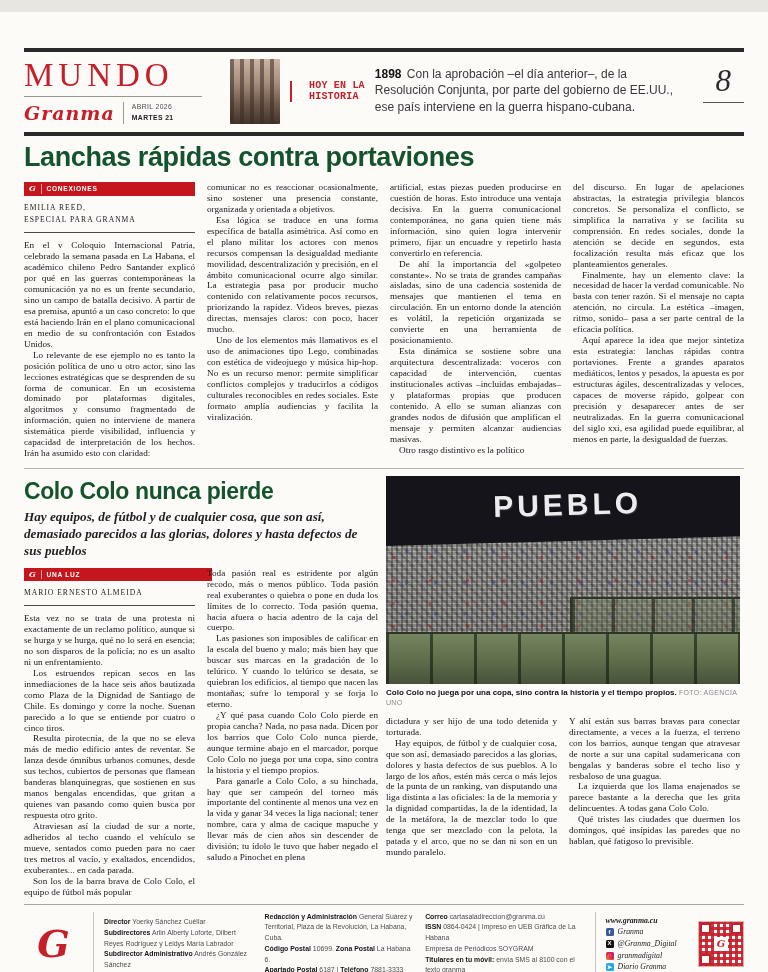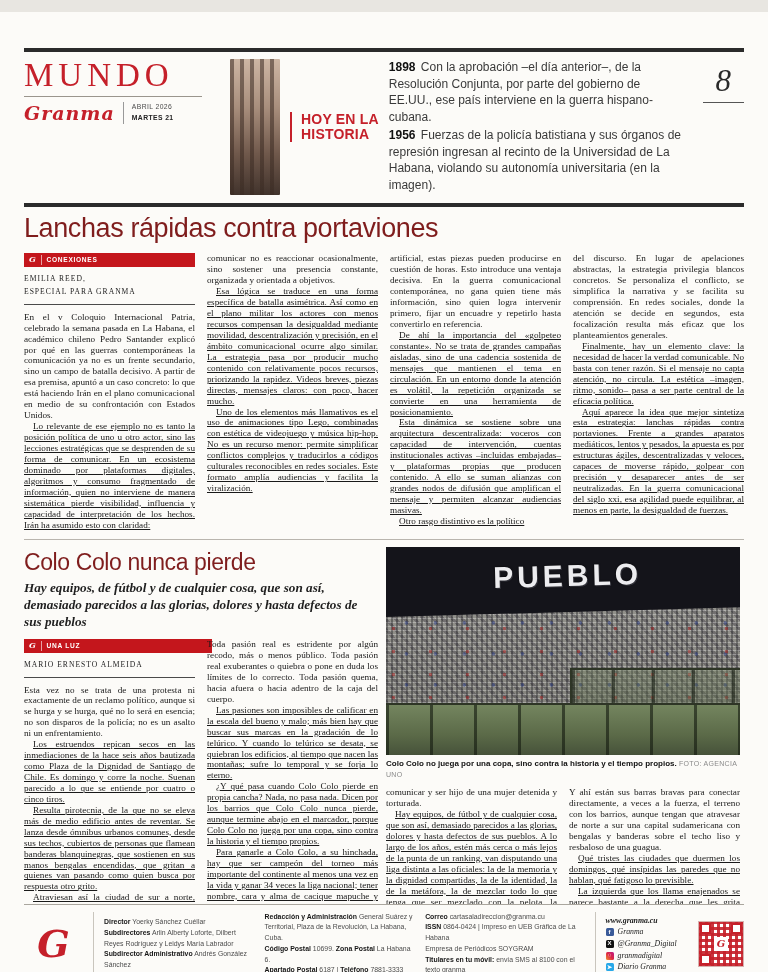--- a/index.html
+++ b/index.html
@@ -24,22 +24,22 @@
   .mast-divider { width:1px; align-self:stretch; background:#999; }
   .mast-dates { font-family:"Liberation Sans",sans-serif; font-size:6.8px; color:#4a4a4a; line-height:1.6; letter-spacing:.4px; }
   .mast-dates .d2 { font-weight:bold; color:#222; }
   .mast-photo {
     width:50px; flex:0 0 50px; border-radius:1px;
     background:
       repeating-linear-gradient(90deg, rgba(58,42,34,.55) 0 4px, rgba(0,0,0,0) 4px 10px),
       linear-gradient(180deg,#cdb6a4 0%, #a98f7d 35%, #6f584b 70%, #41332c 100%);
   }
   .hoy-label {
-    border-left:2.5px solid #c5202a; padding-left:9px; align-self:center;
-    font-family:Liberation Sans, sans-serif; font-weight:bold; font-size:14px;
+    border-left:2.5px solid #c5202a; padding-left:17px; align-self:center;
+    font-family:Liberation Mono, monospace; font-weight:bold; font-size:10px;
     line-height:1.08; color:#c5202a; letter-spacing:.2px; white-space:nowrap;
   }
   .history { flex:1; align-self:center; font-family:"Liberation Sans",sans-serif; font-size:12px; line-height:1.38; color:#3a3a3a; padding-right:6px; }
   .history p { margin:0 0 2px; }
   .history b { color:#111; padding-right:2px; }
   .page-num {
     align-self:flex-start; margin-top:4px;
     font-family:"Liberation Serif",serif; font-style:italic; font-size:31px; color:#2a2a2a;
     border-bottom:1.5px solid #555; padding:0 13px 3px;
   }
@@ -48,26 +48,26 @@
   .kicker {
     background:#c4161c; color:#fff; display:flex; align-items:center; gap:5px;
     font-family:"Liberation Sans",sans-serif; font-weight:bold; font-size:6.6px;
     letter-spacing:.7px; padding:2px 5px; margin-bottom:5px;
   }
   .kicker .g { font-family:"DejaVu Serif",serif; font-style:italic; font-size:8px; border-right:1px solid rgba(255,255,255,.6); padding-right:4px; }
   .byline {
     font-family:"Liberation Serif",serif; font-size:7.6px; letter-spacing:1px; color:#222;
     line-height:1.7; border-bottom:1.5px solid #4a4a4a; padding:1px 0 5px; margin-bottom:7px;
   }
-  .headline { font-family:"Liberation Sans",sans-serif; font-weight:normal; color:#7f1d1d; letter-spacing:-.4px; }
+  .headline { font-family:"Liberation Sans",sans-serif; font-weight:bold; color:#14532d; letter-spacing:-.4px; }
   h1.headline { font-size:27px; margin:6px 0 9px; }
   h2.headline { font-size:23px; margin:2px 0 4px; }
   .cols { display:flex; gap:12px; }
   .col { flex:0 0 171px; width:171px; font-size:9.2px; line-height:1.19; text-align:justify; color:#191919; }
-  .col p + p { text-indent:9px;text-decoration:underline; }
+  .col p + p { text-indent:9px; }
 
   
   .subhead { font-family:"Liberation Serif",serif; font-style:italic; font-weight:600; font-size:13.2px; line-height:1.28; color:#1f1f1f; margin-bottom:8px; }
   .art2-row { display:flex; gap:8px; }
   .art2-left { flex:0 0 354px; width:354px; }
   .art2-right { flex:0 0 354px; width:354px; }
 
   .photo { position:relative; height:208px; overflow:hidden; background:#8d8c86; }
   .photo .crowd {
     position:absolute; inset:0;
@@ -153,21 +153,20 @@
 
     <div class="mast-photo"></div>
 
     <div class="hoy-label">
       <span>HOY EN LA</span><br>
       <span>HISTORIA</span>
     </div>
 
     <div class="history">
       <p><b>1898</b> <span>Con la aprobación –el día anterior–, de la Resolución Conjunta, por parte del gobierno de EE.UU., ese país interviene en la guerra hispano-cubana.</span></p>
-      <p><b>1956</b> <span>Fuerzas de la policía batistiana y sus órganos de represión ingresan al recinto de la Universidad de La Habana, violando su autonomía universitaria (en la imagen).</span></p>
     </div>
 
     <div class="page-num">8</div>
   </div>
 
   <div class="rule-thick"></div>
 
   <section>
     <h1 class="headline">Lanchas rápidas contra portaviones</h1>
     <div class="cols">
@@ -244,27 +243,27 @@
           <div class="banner">PUEBLO</div>
           <div class="fence2"></div>
           <div class="fence"></div>
         </div>
         <div class="caption">
           <b>Colo Colo no juega por una copa, sino contra la historia y el tiempo propios.</b>
           <span class="credit">FOTO: AGENCIA UNO</span>
         </div>
         <div class="cols">
           <div class="col">
-              <p>comunicar y ser hijo de una mujer detenida y torturada.</p>
+              <p>dictadura y ser hijo de una todo detenida y torturada.</p>
               <p>Hay equipos, de fútbol y de cualquier cosa, que son así, demasiado parecidos a las glorias, dolores y hasta defectos de sus pueblos. A lo largo de los años, estén más cerca o más lejos de la punta de un ranking, van disputando una liga distinta a las oficiales: la de la memoria y la dignidad compartidas, la de la identidad, la de la metáfora, la de mezclar todo lo que tenga que ser mezclado con la pelota, la patada y el arco, que no se dan ni son en un mundo paralelo.</p>
             </div>
           <div class="col">
               <p>Y ahí están sus barras bravas para conectar directamente, a veces a la fuerza, el terreno con los barrios, aunque tengan que atravesar de norte a sur una capital sudamericana con bengalas y banderas sobre el techo liso y resbaloso de una guagua.</p>
+              <p>La izquierda que los llama enajenados se parece bastante a la derecha que les grita delincuentes. A todas gana Colo Colo.</p>
               <p>Qué tristes las ciudades que duermen los domingos, qué insípidas las paredes que no hablan, qué fatigoso lo previsible.</p>
-              <p>La izquierda que los llama enajenados se parece bastante a la derecha que les grita delincuentes. A todas gana Colo Colo.</p>
             </div>
         </div>
       </div>
     </div>
   </section>
 
   <footer class="footer">
     <div class="footer-g">G</div>
     <div class="fdiv"></div>
 

